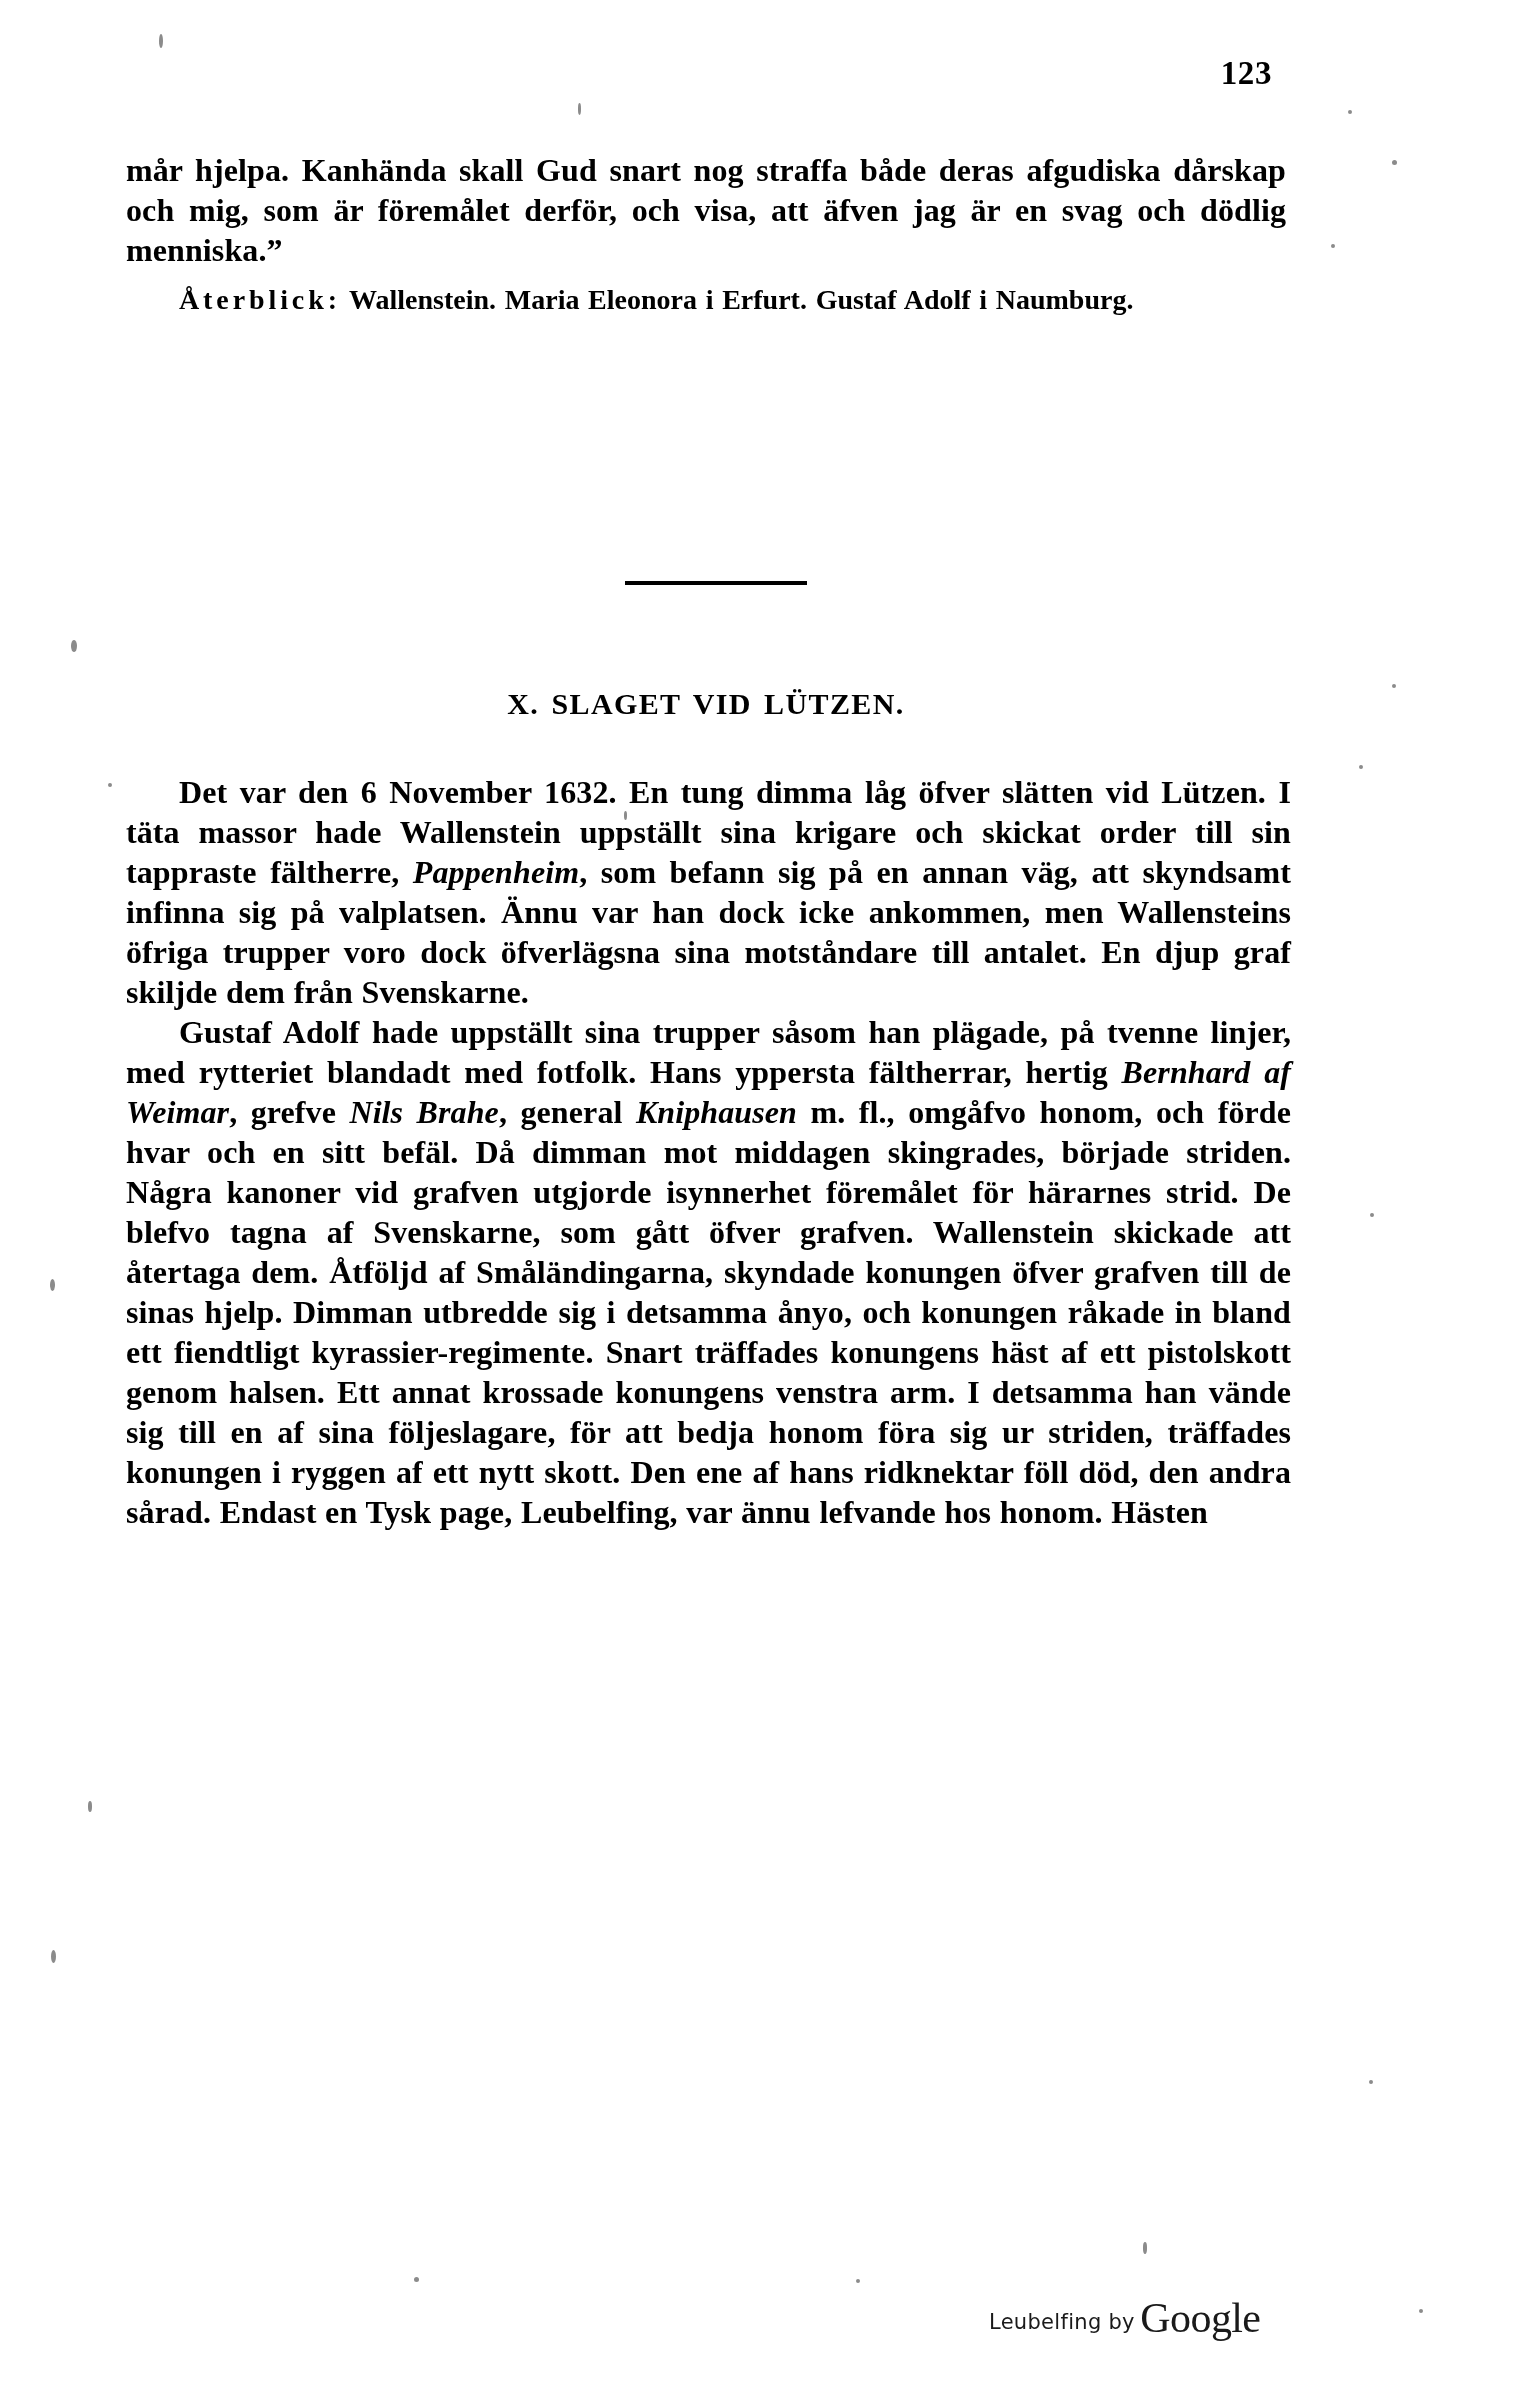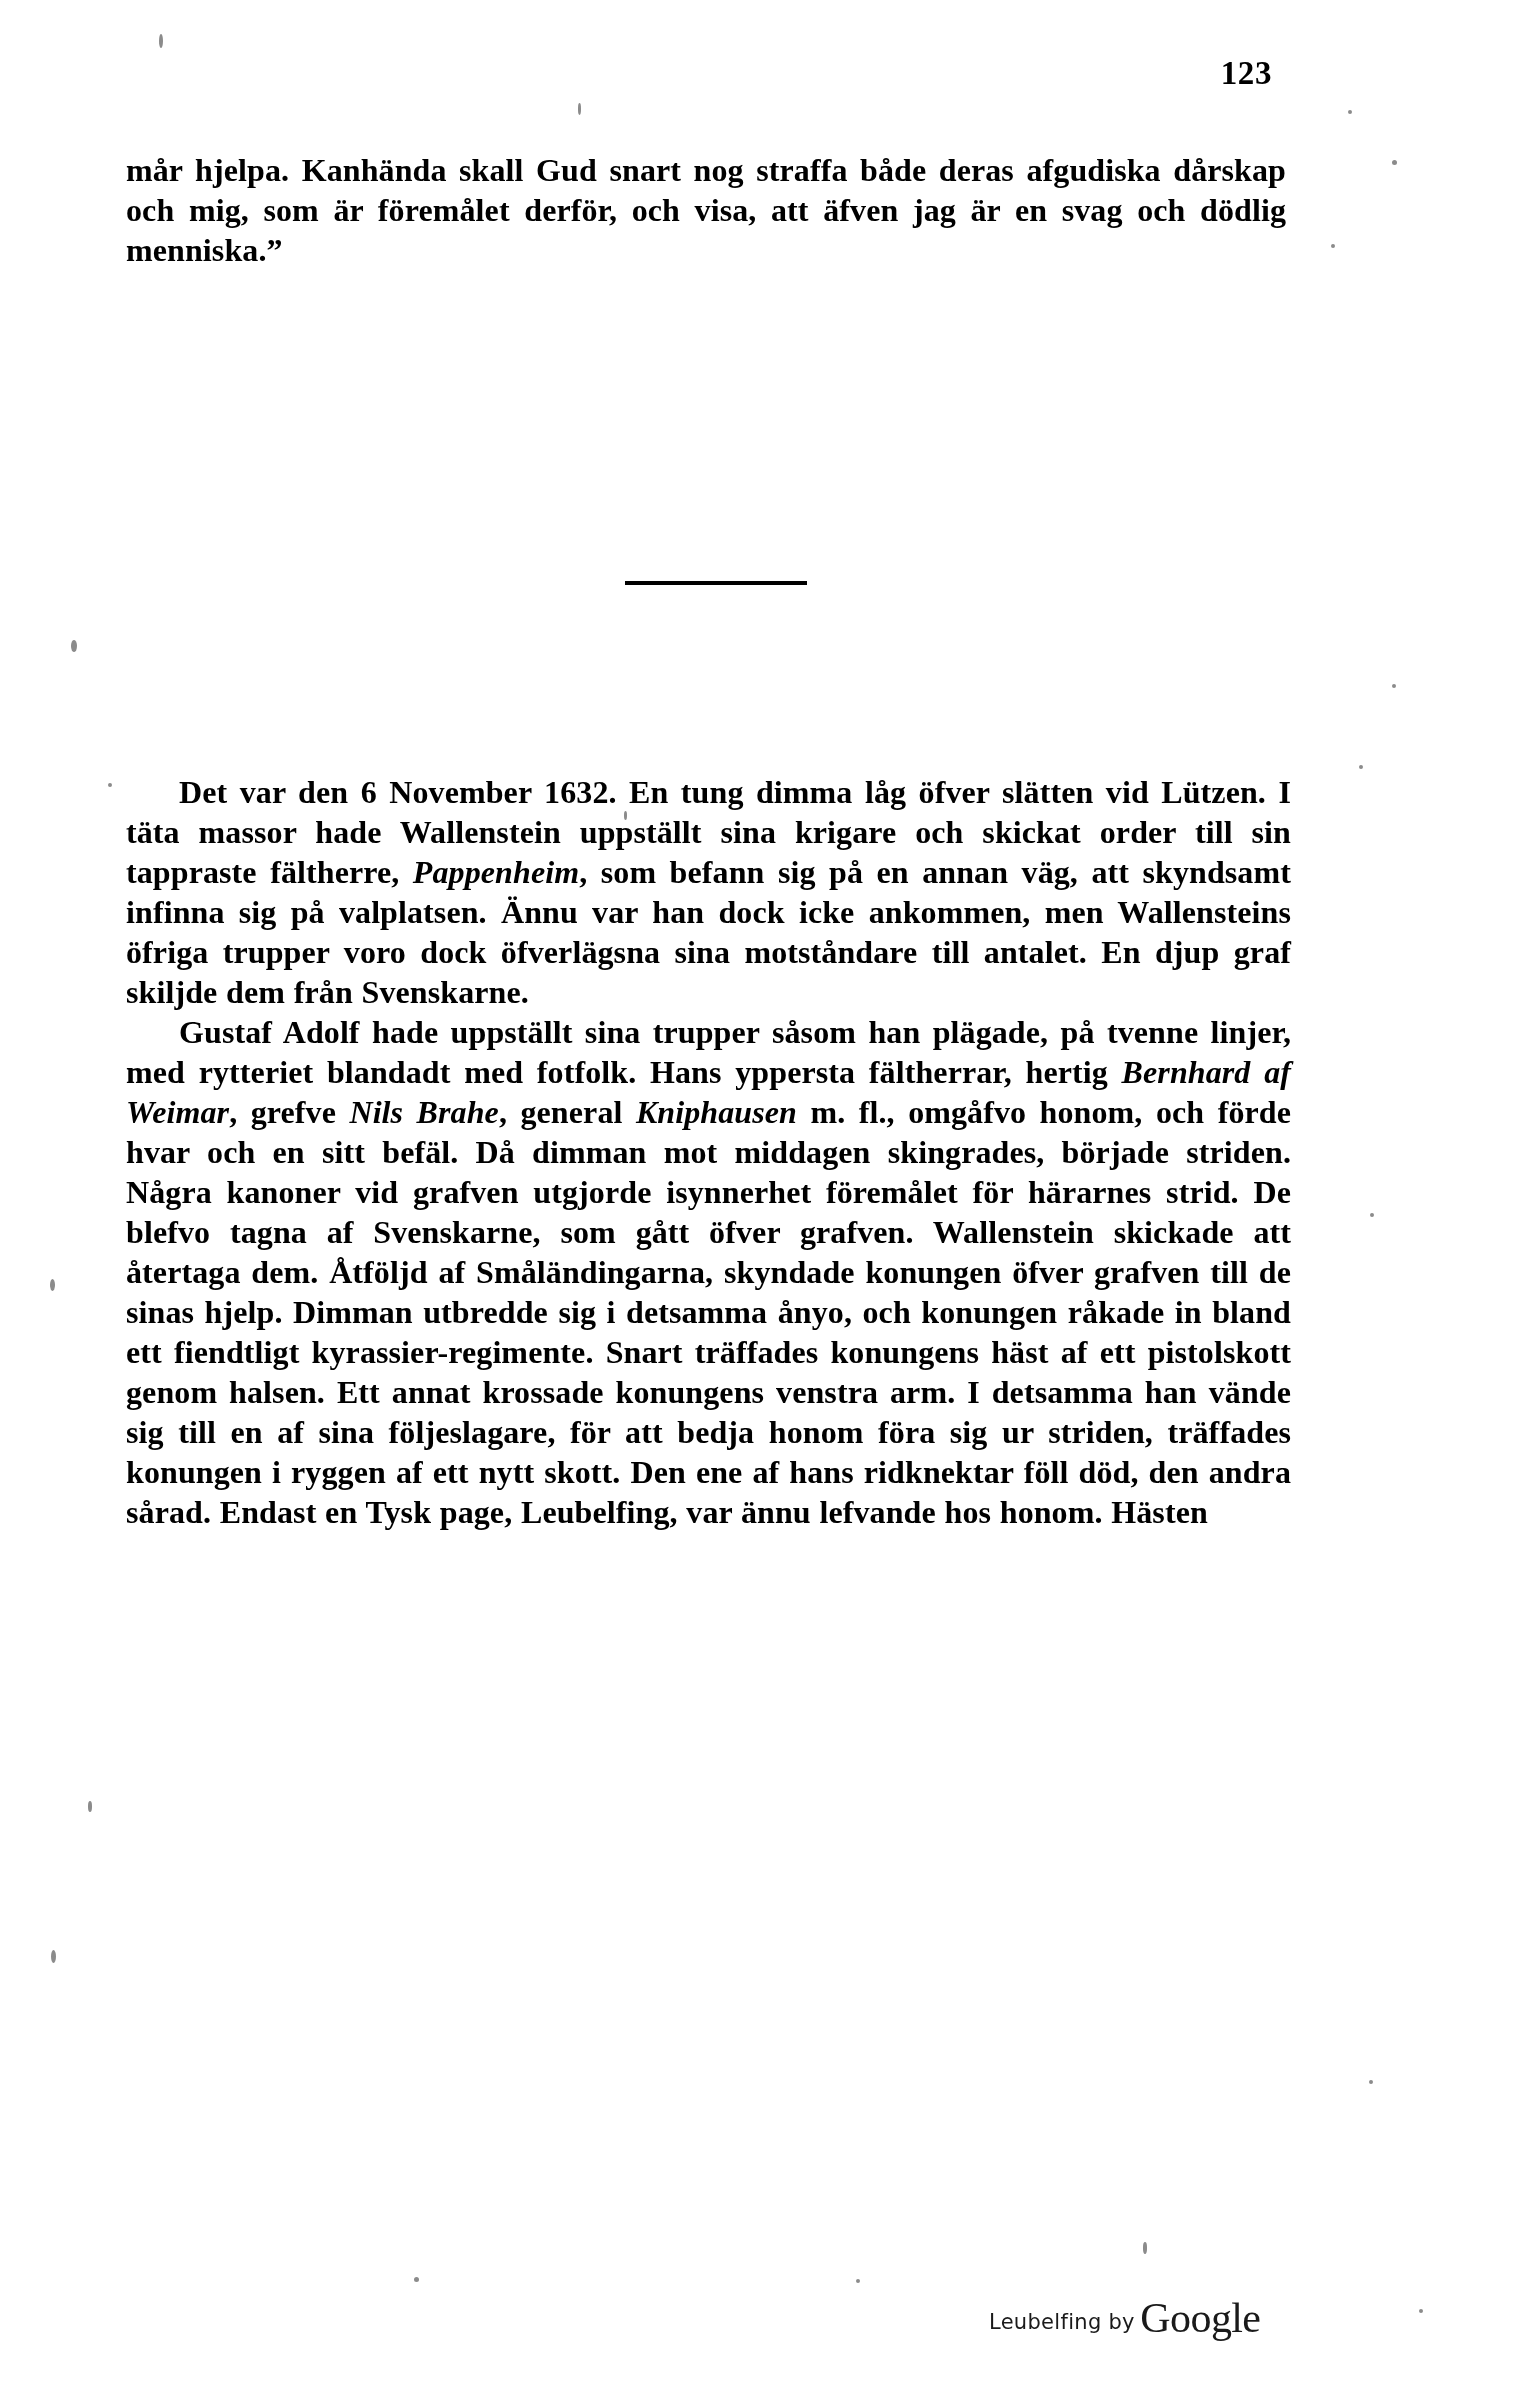--- a/index.html
+++ b/index.html
@@ -156,26 +156,31 @@
 
 <div class="page">
 
   <div class="folio">123</div>
 
   <div class="textblock">
 
     <p class="body">mår hjelpa. Kanhända skall Gud snart nog straffa både deras afgudiska dårskap och mig, som är föremålet derför, och visa, att äfven jag är en svag och dödlig menniska.”</p>
 
 
+    <p class="recap">
+      <span class="spaced">Återblick:</span>
+      <span>Wallenstein. Maria Eleonora i Erfurt. Gustaf Adolf i Naumburg.</span>
+    </p>
   </div>
 
   <div class="divider-wrap">
     <span class="divider"></span>
   </div>
 
+  <div class="chapter-heading">X.  SLAGET VID LÜTZEN.</div>
 
   <div class="section-body">
 
     <p class="body indent"><span>Det var den 6 November 1632. En tung dimma låg öfver slätten vid Lützen. I täta massor hade Wallenstein uppställt sina krigare och skickat order till sin tappraste fältherre, </span><i>Pappenheim</i><span>, som befann sig på en annan väg, att skyndsamt infinna sig på valplatsen. Ännu var han dock icke ankommen, men Wallensteins öfriga trupper voro dock öfverlägsna sina motståndare till antalet. En djup graf skiljde dem från Svenskarne.</span></p>
 
     <p class="body indent"><span>Gustaf Adolf hade uppställt sina trupper såsom han plägade, på tvenne linjer, med rytteriet blandadt med fotfolk. Hans yppersta fältherrar, hertig </span><i>Bernhard af Weimar</i><span>, grefve </span><i>Nils Brahe</i><span>, general </span><i>Kniphausen</i><span> m. fl., omgåfvo honom, och förde hvar och en sitt befäl. Då dimman mot middagen skingrades, började striden. Några kanoner vid grafven utgjorde isynnerhet föremålet för härarnes strid. De blefvo tagna af Svenskarne, som gått öfver grafven. Wallenstein skickade att återtaga dem. Åtföljd af Småländingarna, skyndade konungen öfver grafven till de sinas hjelp. Dimman utbredde sig i detsamma ånyo, och konungen råkade in bland ett fiendtligt kyrassier-regimente. Snart träffades konungens häst af ett pistolskott genom halsen. Ett annat krossade konungens venstra arm. I detsamma han vände sig till en af sina följeslagare, för att bedja honom föra sig ur striden, träffades konungen i ryggen af ett nytt skott. Den ene af hans ridknektar föll död, den andra sårad. Endast en Tysk page, Leubelfing, var ännu lefvande hos honom. Hästen</span></p>
   </div>
 
   <div class="speck" style="left:159px;  top:34px;   width:3.9px;  height:14.4px;"></div>
   <div class="speck" style="left:578px; top:103px;  width:3.3px;  height:12px;"></div>

